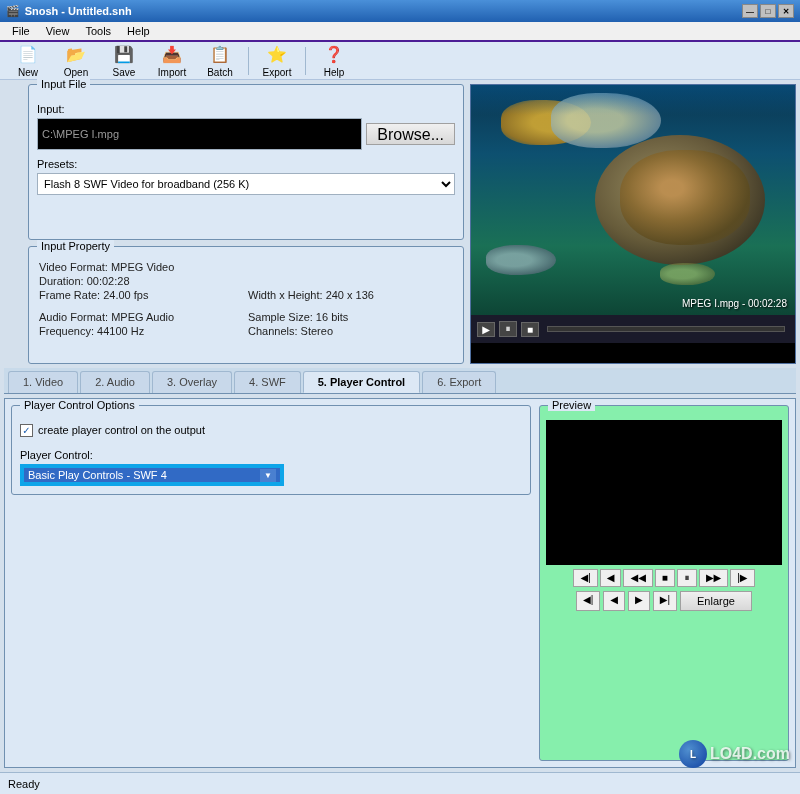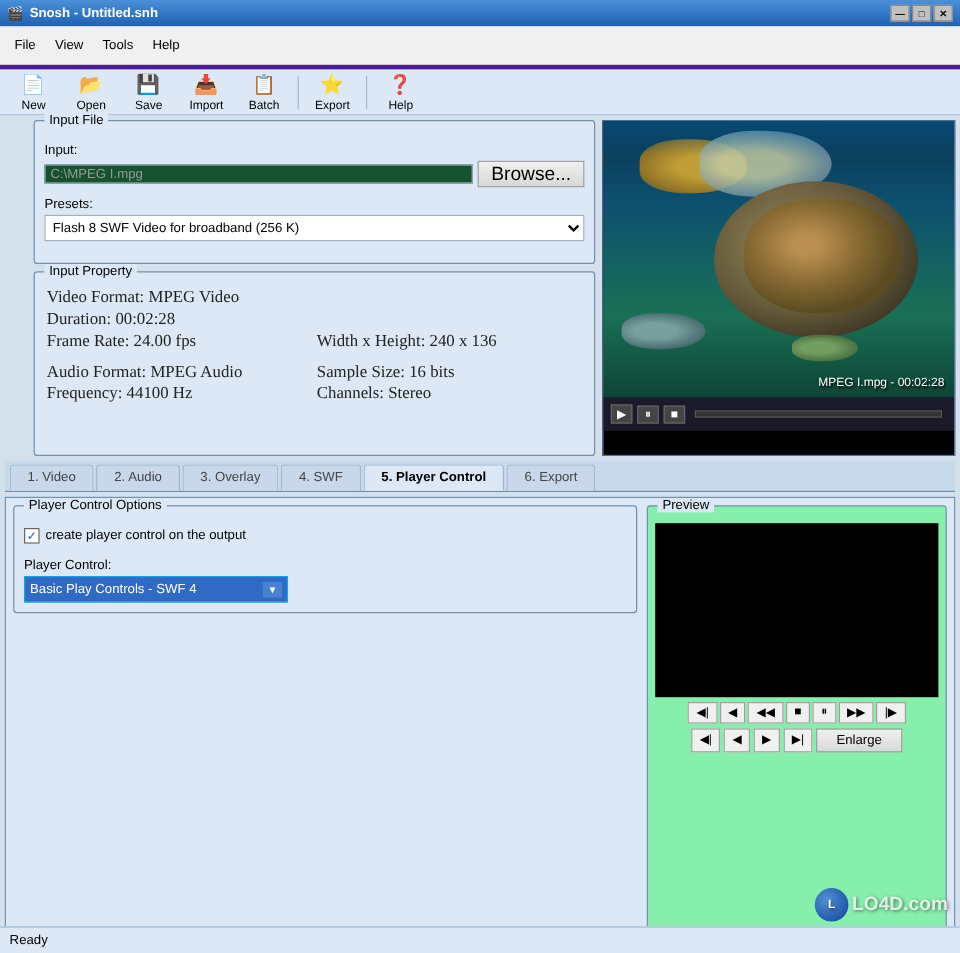--- a/index.html
+++ b/index.html
@@ -42,25 +42,25 @@
       align-items: center;
       justify-content: center;
       font-size: 8px;
       cursor: pointer;
       color: #000;
     }
 
     
     .menu-bar {
       background: #f0f0f0;
-      height: 36px;
+      height: 20px;
       display: flex;
       align-items: center;
       padding: 0 4px;
-      border-bottom: 4px solid #4c1d95;
+      border-bottom: 2px solid #4c1d95;
     }
     .menu-item {
       padding: 2px 8px;
       cursor: pointer;
       font-size: 11px;
     }
 
     
     .toolbar {
       background: #dce8f5;
@@ -139,23 +139,23 @@
       margin-bottom: 3px;
       margin-top: 6px;
     }
     .input-row {
       display: flex;
       gap: 4px;
       align-items: center;
     }
     .text-input {
       flex: 1;
-      height: 16px;
+      height: 32px;
       border: 1px solid #a0b0c0;
-      background: #14532d;
+      background: #000000;
       padding: 1px 4px;
       font-size: 11px;
       color: #999;
     }
     .browse-btn {
       padding: 2px 10px;
       background: linear-gradient(to bottom, #f0f0f0, #d8d8d8);
       border: 1px solid #a0a0a0;
       cursor: pointer;
       font-size: 16px;
@@ -165,21 +165,21 @@
       width: 100%;
       height: 22px;
       border: 1px solid #a0b0c0;
       background: white;
       font-size: 11px;
       padding: 1px 2px;
     }
 
     
     .video-panel {
-      width: 294px;
+      width: 326px;
       position: relative;
       background: #000;
       border: 1px solid #5070a0;
     }
     .video-display {
       width: 100%;
       height: 230px;
       background: linear-gradient(135deg, #0a3a5c 0%, #1a6080 30%, #2a8040 60%, #0a3a5c 100%);
       position: relative;
       overflow: hidden;
@@ -224,23 +224,23 @@
       background: #4a8fcc;
     }
 
     
     .input-property-panel {
       border: 1px solid #7090b0;
       border-radius: 3px;
       background: #dce8f5;
       padding: 8px 10px;
       position: relative;
-      height: 154px;
-    }
-    .prop-text { font-size: 14px; color: #222; font-family: Liberation Serif, serif; }
+      height: 118px;
+    }
+    .prop-text { font-size: 11px; color: #222; }
 
     
     .tabs-bar {
       display: flex;
       gap: 0;
       background: #c8daea;
       border-bottom: 1px solid #7090b0;
       padding: 3px 4px 0;
     }
     .tab {
@@ -295,25 +295,25 @@
       align-items: center;
       justify-content: center;
       cursor: pointer;
     }
     .checkbox.checked::after {
       content: '✓';
       font-size: 10px;
       color: #2060b0;
     }
     .select-blue {
-      width: 220px;
+      width: 264px;
       height: 22px;
       background: #316ac5;
       color: white;
-      border: 1px solid #0ea5e9;
+      border: 4px solid #0ea5e9;
       font-size: 11px;
       padding: 1px 4px;
       cursor: pointer;
       display: flex;
       align-items: center;
       justify-content: space-between;
     }
     .select-arrow {
       background: #4a80d0;
       padding: 2px 4px;

